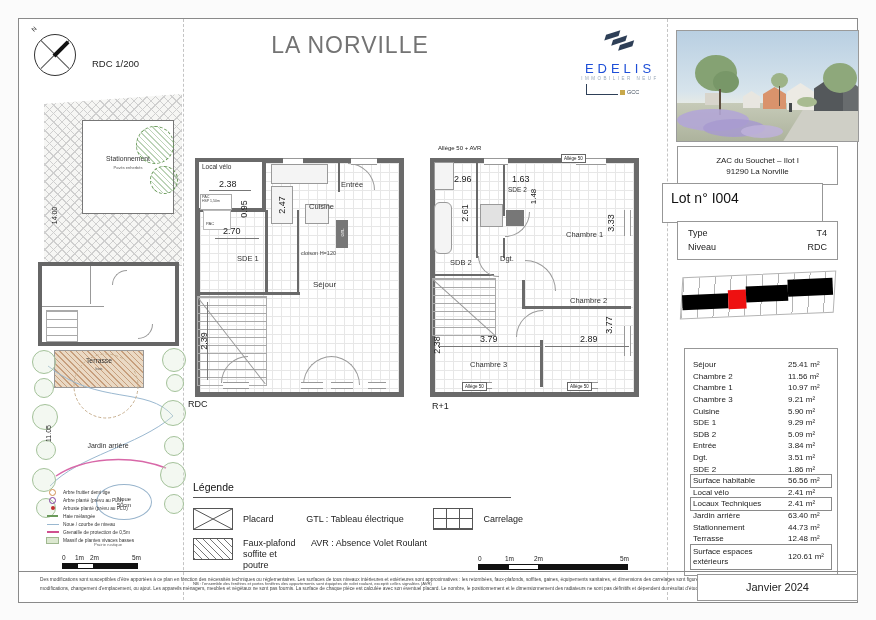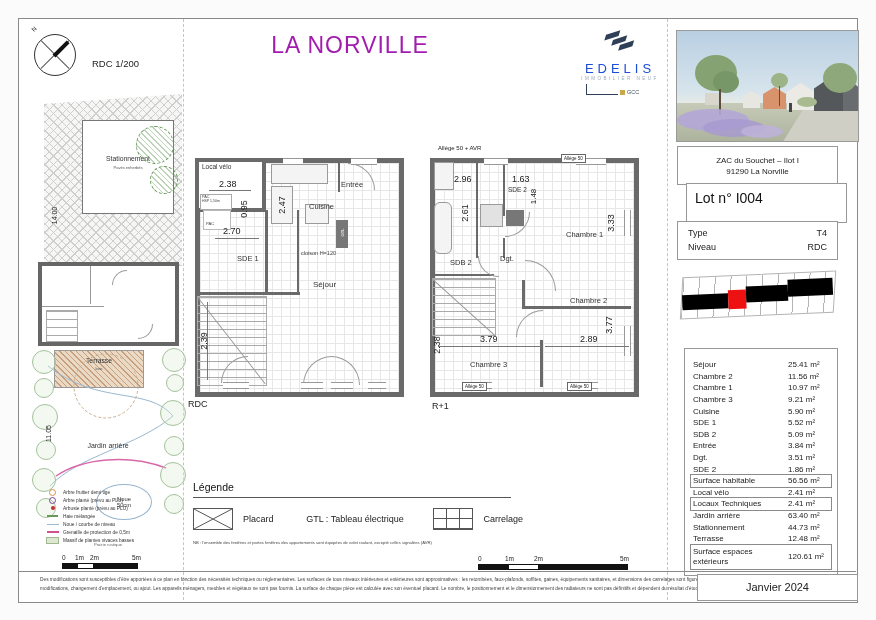--- a/index.html
+++ b/index.html
@@ -73,21 +73,21 @@
 
   <div class="abs" style="left:34px;top:34px;width:42px;height:42px;">
     <div class="abs" style="left:0;top:0;width:40px;height:40px;border:1px solid #333;border-radius:50%;"></div>
     <div class="abs" style="left:1px;top:20px;width:40px;border-top:1px solid #555;transform:rotate(45deg);"></div>
     <div class="abs" style="left:1px;top:20px;width:40px;border-top:1px solid #555;transform:rotate(-45deg);"></div>
     <div class="abs" style="left:18px;top:2px;width:4px;height:20px;background:#111;transform:rotate(45deg);transform-origin:50% 100%;"></div>
     <div class="abs" style="left:-2px;top:-8px;font-size:6px;transform:rotate(-45deg);color:#222;">N</div>
   </div>
   <div class="abs" style="left:92px;top:58px;font-size:9.5px;color:#222;">RDC 1/200</div>
 
-  <div class="abs c" style="left:230px;top:32px;width:240px;font-size:23px;letter-spacing:1px;color:#a21caf;">LA NORVILLE</div>
+  <div class="abs c" style="left:230px;top:32px;width:240px;font-size:23px;letter-spacing:1px;color:#737373;">LA NORVILLE</div>
 
   <div class="abs" style="left:570px;top:28px;width:100px;height:80px;">
     <div class="abs" style="left:38px;top:2px;width:30px;height:28px;transform:rotate(-18deg);">
       <div class="abs" style="left:0;top:0;width:15px;height:5px;background:#2e3f57;transform:skewX(-35deg);"></div>
       <div class="abs" style="left:5px;top:7px;width:15px;height:5px;background:#2e3f57;transform:skewX(-35deg);"></div>
       <div class="abs" style="left:10px;top:14px;width:15px;height:5px;background:#2e3f57;transform:skewX(-35deg);"></div>
     </div>
     <div class="abs c" style="left:0;top:33px;width:100px;font-size:13px;letter-spacing:4px;color:#1d4ed8;">EDELIS</div>
     <div class="abs c" style="left:0;top:48px;width:100px;font-size:4.5px;letter-spacing:2.5px;color:#9aa8b8;">IMMOBILIER NEUF</div>
     <div class="abs" style="left:16px;top:56px;width:0;height:10px;border-left:1px solid #2e3f57;"></div>
@@ -118,21 +118,21 @@
     <div class="abs blob" style="left:0px;top:78px;width:72px;height:22px;background:#b3a6d6;opacity:.9;"></div>
     <div class="abs blob" style="left:26px;top:88px;width:62px;height:18px;background:#a79ad0;opacity:.85;"></div>
     <div class="abs blob" style="left:64px;top:94px;width:42px;height:13px;background:#beb2da;opacity:.85;"></div>
     <div class="abs" style="left:112px;top:72px;width:3px;height:9px;background:#44484a;"></div>
   </div>
 
   <div class="abs pbox c" style="left:677px;top:146px;width:159px;height:37px;display:flex;flex-direction:column;justify-content:center;gap:2px;">
     <div style="font-size:8px;color:#222;">ZAC du Souchet – Ilot I</div>
     <div style="font-size:8px;color:#222;">91290 La Norville</div>
   </div>
-  <div class="abs pbox" style="left:686px;top:183px;width:159px;height:38px;text-align:center;">
+  <div class="abs pbox" style="left:662px;top:183px;width:159px;height:38px;text-align:center;">
     <div class="abs" style="left:8px;top:6px;font-size:14px;color:#111;">Lot n° I004</div>
   </div>
   <div class="abs pbox" style="left:677px;top:221px;width:159px;height:37px;font-size:9px;color:#222;">
     <div class="abs" style="left:10px;top:6px;">Type</div>
     <div class="abs" style="right:10px;top:6px;">T4</div>
     <div class="abs" style="left:10px;top:20px;">Niveau</div>
     <div class="abs" style="right:10px;top:20px;">RDC</div>
   </div>
 
   <div class="abs" style="left:679px;top:260px;width:158px;height:68px;">
@@ -162,21 +162,21 @@
       <div class="arow">
           <span class="al">Chambre 3</span>
           <span>9.21 m²</span>
         </div>
       <div class="arow">
           <span class="al">Cuisine</span>
           <span>5.90 m²</span>
         </div>
       <div class="arow">
           <span class="al">SDE 1</span>
-          <span>5.52 m²</span>
+          <span>9.29 m²</span>
         </div>
       <div class="arow">
           <span class="al">SDB 2</span>
           <span>5.09 m²</span>
         </div>
       <div class="arow">
           <span class="al">Entrée</span>
           <span>3.84 m²</span>
         </div>
       <div class="arow">
@@ -447,20 +447,28 @@
         <svg class="xline" viewBox="0 0 38 20" preserveAspectRatio="none">
             <line x1="0" y1="0" x2="38" y2="20" stroke="#555" stroke-width="1"></line>
             <line x1="38" y1="0" x2="0" y2="20" stroke="#555" stroke-width="1"></line>
           </svg>
       </span>
       <span style="font-size:9px;color:#222;width:58px;">Placard</span>
       <span style="font-size:9px;color:#222;width:128px;">GTL : Tableau électrique</span>
       <span class="swatch sw-grid"></span>
       <span style="font-size:9px;color:#222;">Carrelage</span>
     </div>
+    <div style="display:flex;align-items:flex-start;gap:10px;margin-top:8px;">
+      <span class="swatch sw-hatch"></span>
+      <span style="font-size:9px;color:#222;width:58px;line-height:11px;">
+        <span style="display:block;">Faux-plafond</span>
+        <span style="display:block;">soffite et poutre</span>
+      </span>
+      <span style="font-size:9px;color:#222;">AVR : Absence Volet Roulant</span>
+    </div>
     <div class="footnote" style="margin-top:10px;font-size:4.2px;">NB : l'ensemble des fenêtres et portes fenêtres des appartements sont équipées de volet roulant, excepté celles signalées (AVR)</div>
   </div>
 
   <div class="abs" style="left:478px;top:564px;width:150px;">
     <span class="slab" style="left:0;">0</span>
     <span class="slab" style="left:27px;">1m</span>
     <span class="slab" style="left:56px;">2m</span>
     <span class="slab" style="left:142px;">5m</span>
     <div class="sbar"></div>
   </div>

